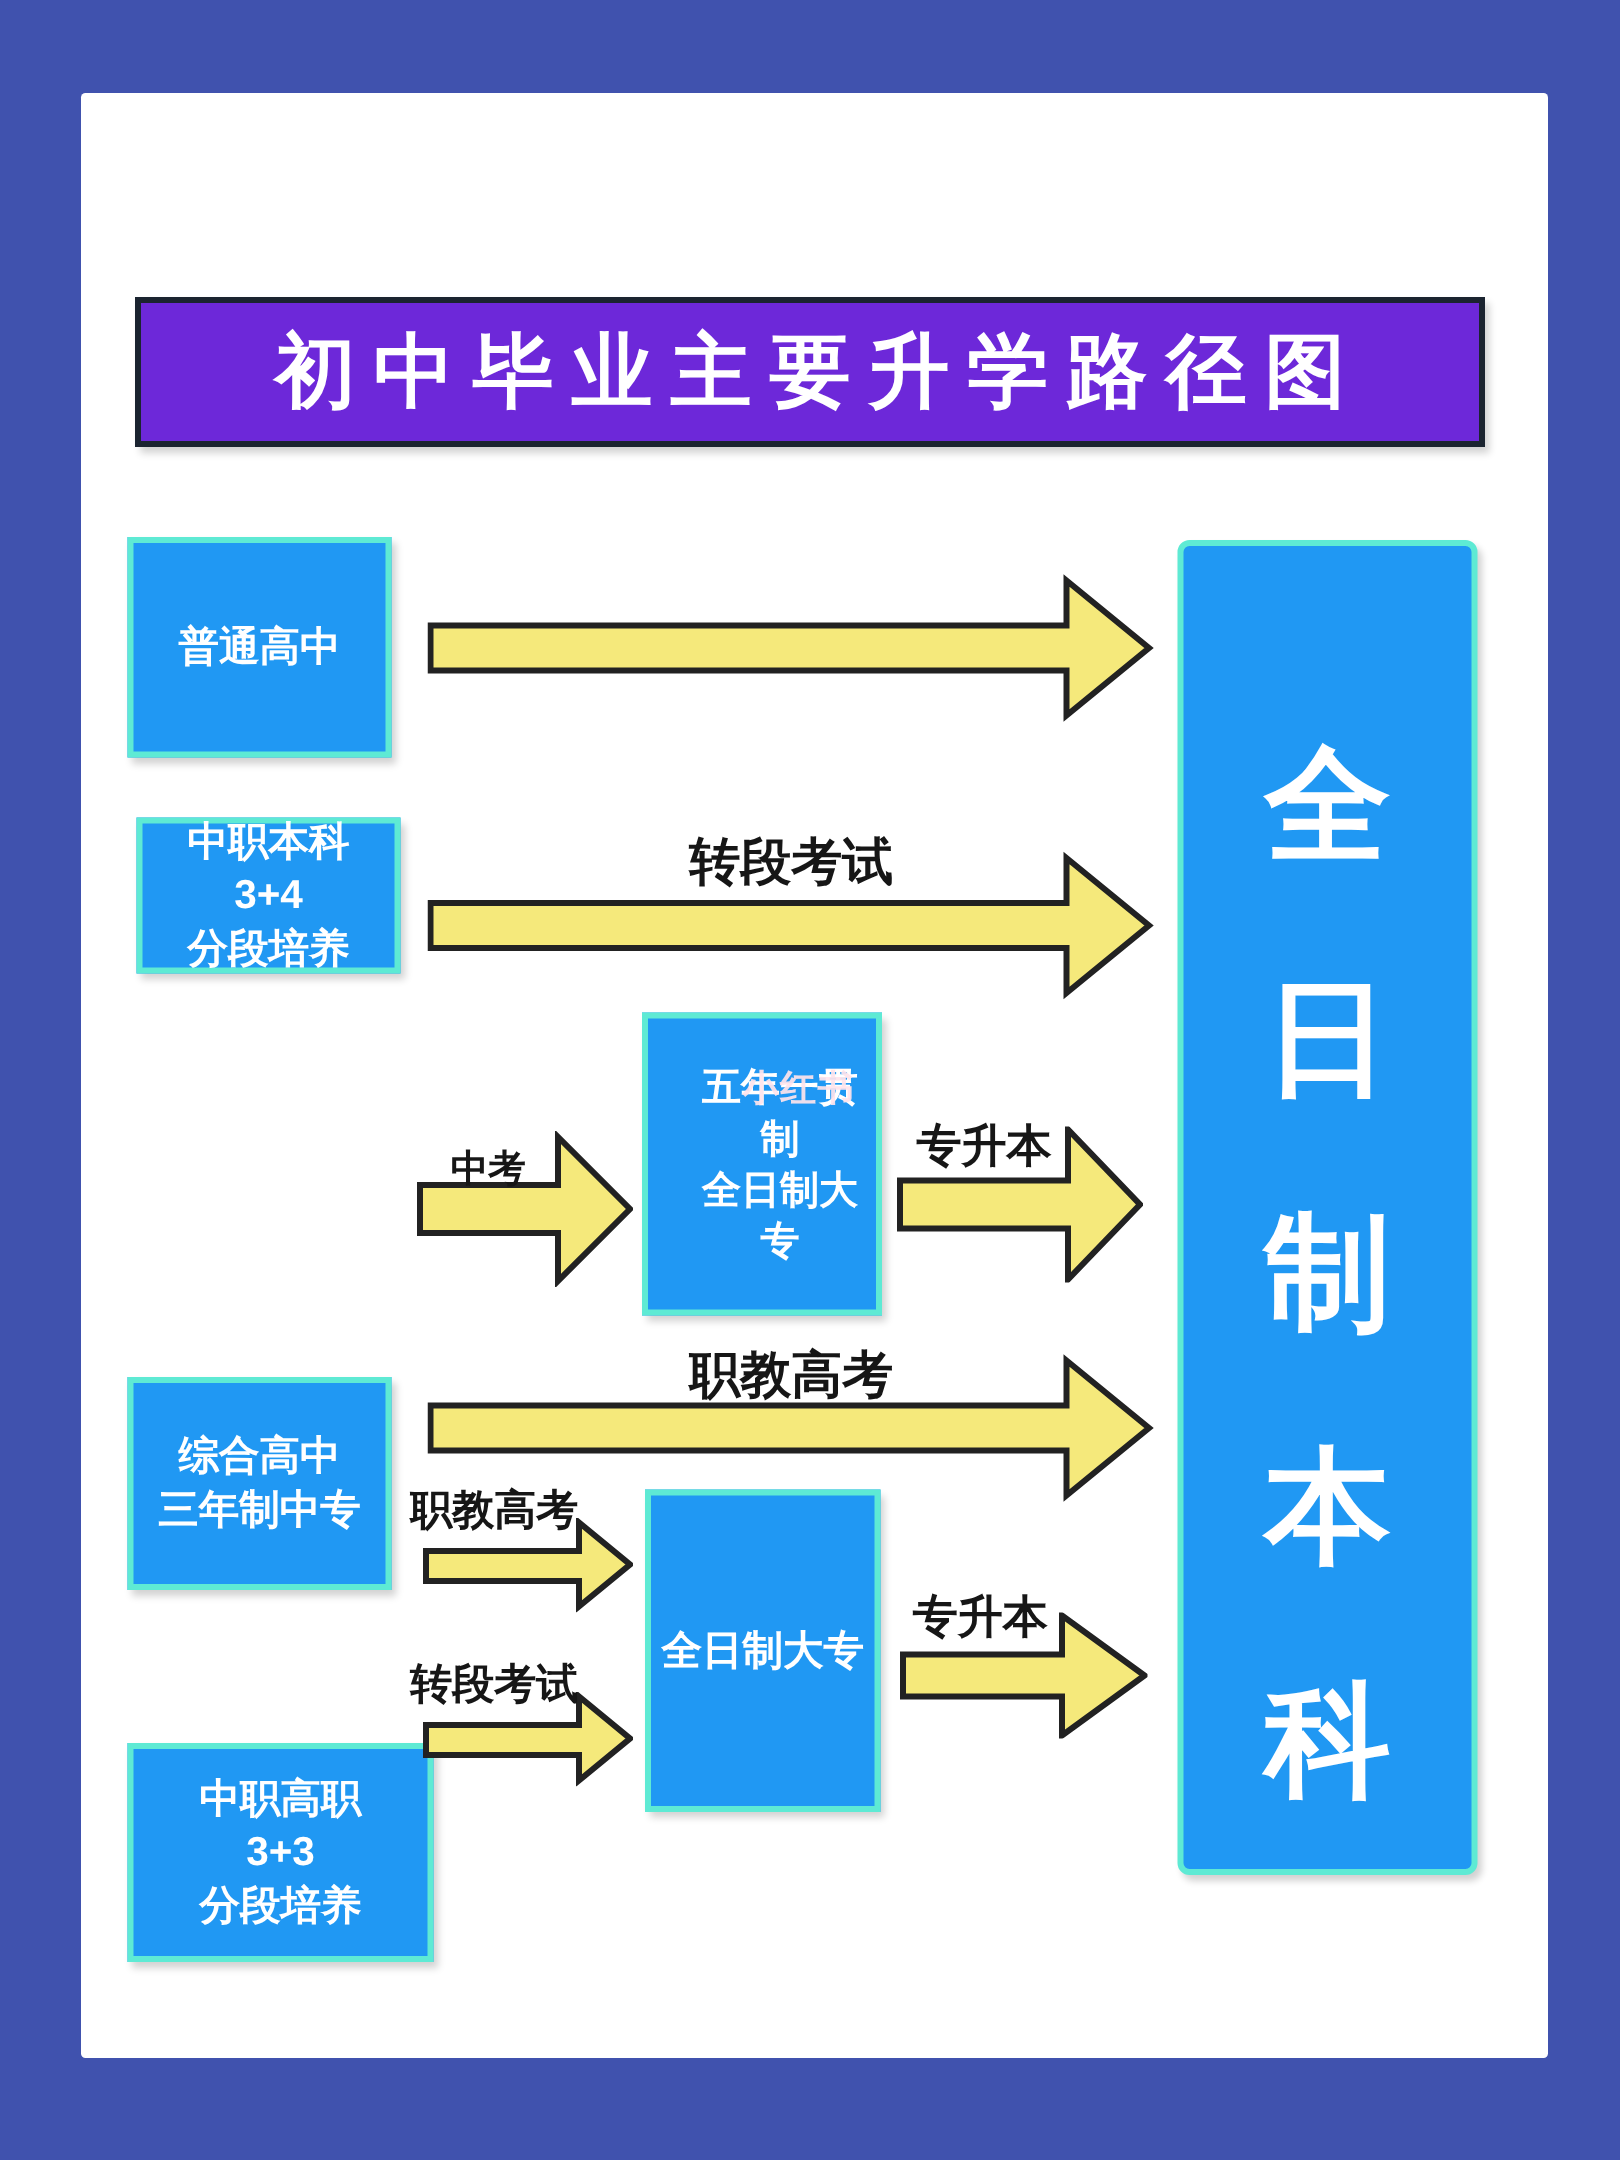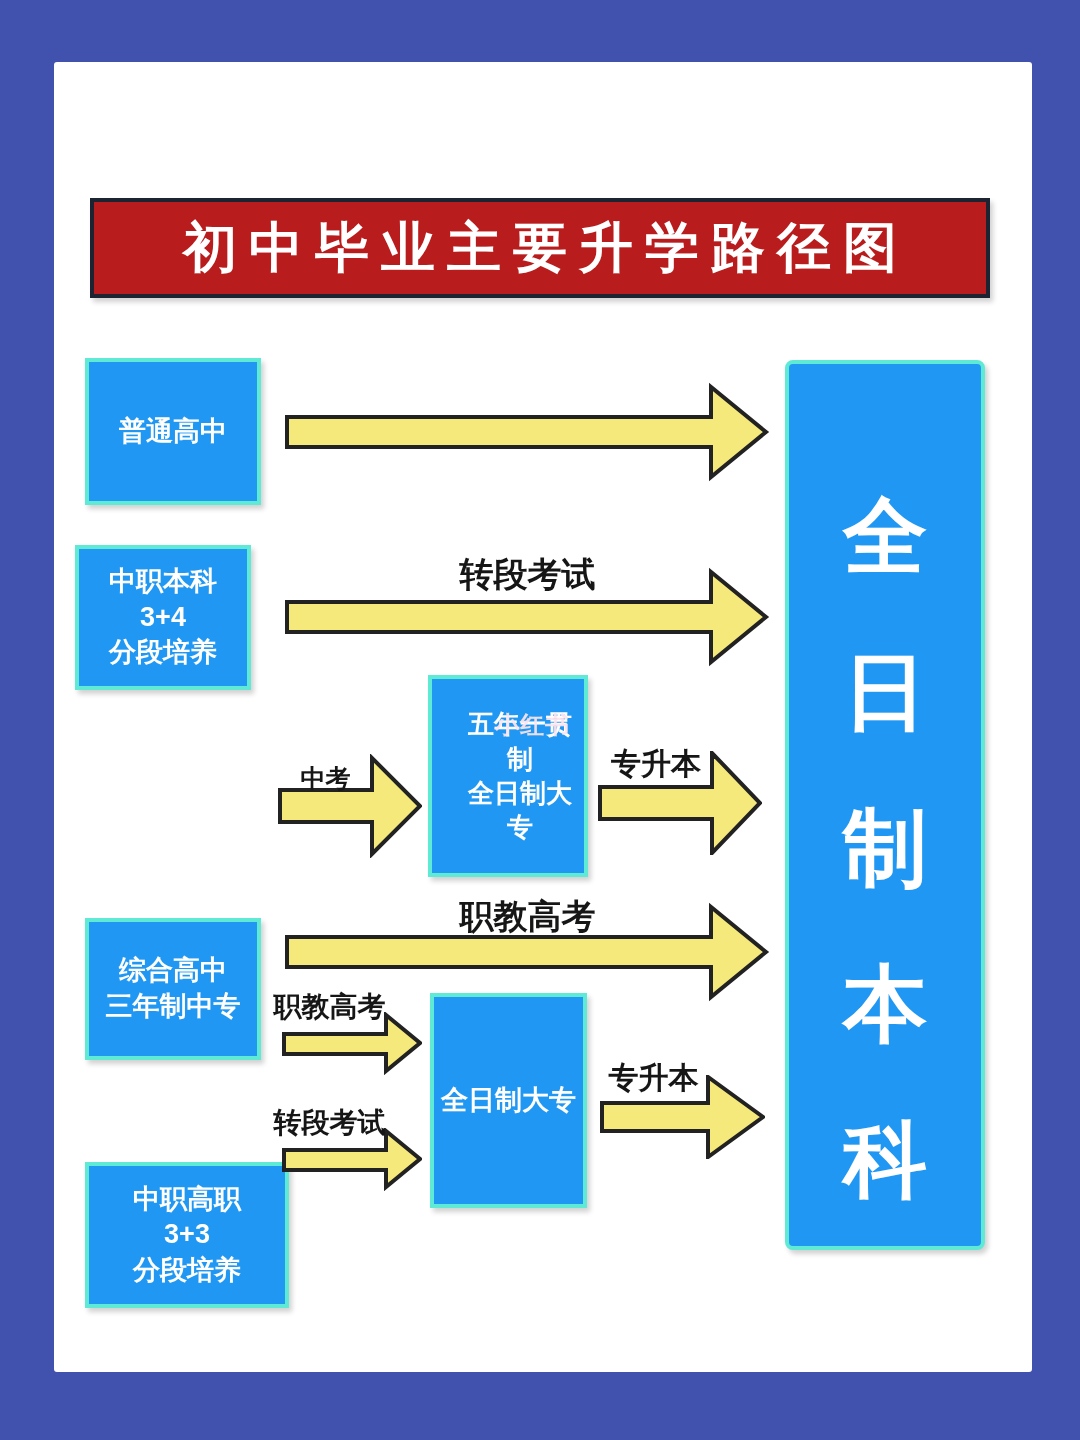--- a/index.html
+++ b/index.html
@@ -35,34 +35,34 @@
     text-align: center;
     font-weight: bold;
     box-shadow: 3px 4px 5px rgba(0,0,0,0.18);
   }
   .bluebox .line { display: block; line-height: 1.32; }
 
   .title-box {
     position: absolute;
     left: 90px; top: 198px;
     width: 900px; height: 100px;
-    background: #b91c1c;
+    background: #6d28d9;
     border: 4px solid #1b2430;
     display: flex; align-items: center; justify-content: center;
     color: #ffffff;
     font-size: 54px;
     font-weight: bold;
     letter-spacing: 12px;
     text-indent: 12px;
     box-shadow: 3px 4px 5px rgba(0,0,0,0.18);
   }
 
   .src { font-size: 27px; }
   #box-regular      { left: 85px; top: 358px;  width: 176px; height: 147px; }
-  #box-voc34        { left: 75px; top: 545px;  width: 176px; height: 145px; text-align: center; }
+  #box-voc34        { left: 91px; top: 545px;  width: 176px; height: 104px; text-align: center; }
   #box-grade9       { left: 85px; top: 731px;  width: 176px; height: 146px; }
   #box-comprehensive{ left: 85px; top: 918px;  width: 176px; height: 142px; }
   #box-voc33        { left: 85px; top: 1162px; width: 204px; height: 146px; }
 
   #box-fiveyear { left: 428px; top: 675px; width: 160px; height: 202px; font-size: 26px; padding-left: 24px; }
   #box-college  { left: 430px; top: 993px; width: 157px; height: 215px; font-size: 27px; }
 
   #box-bachelor {
     left: 785px; top: 360px;
     width: 200px; height: 890px;

